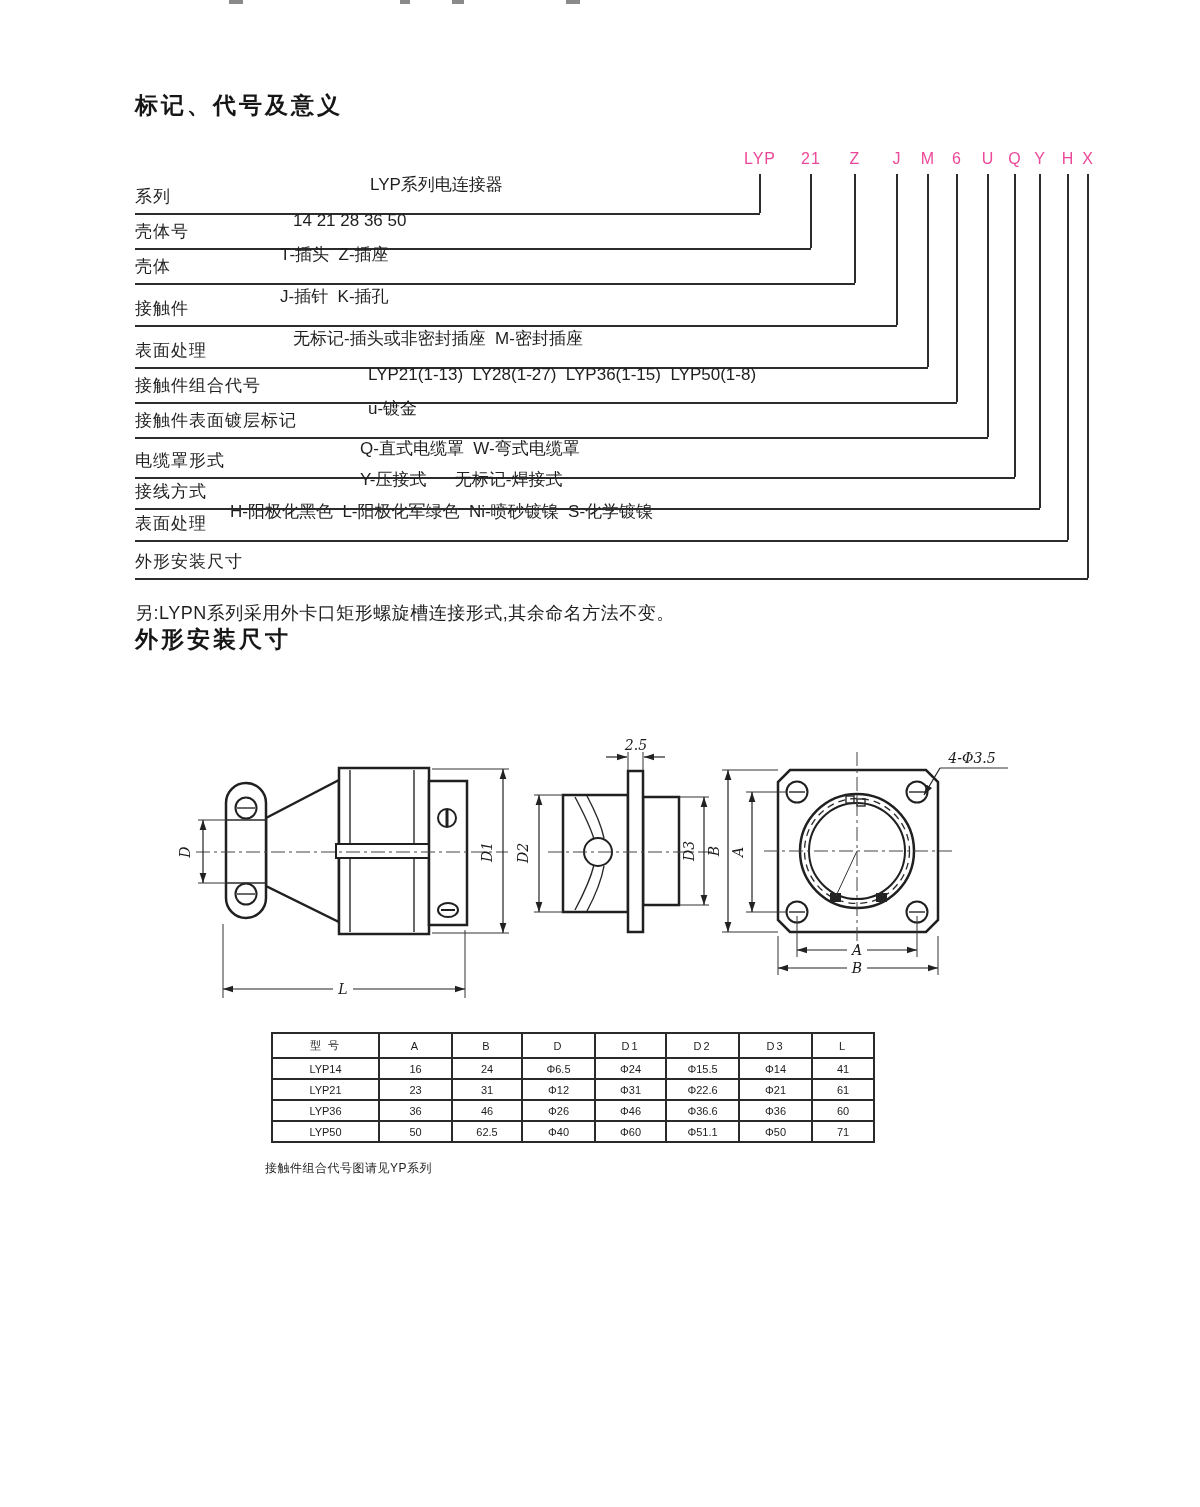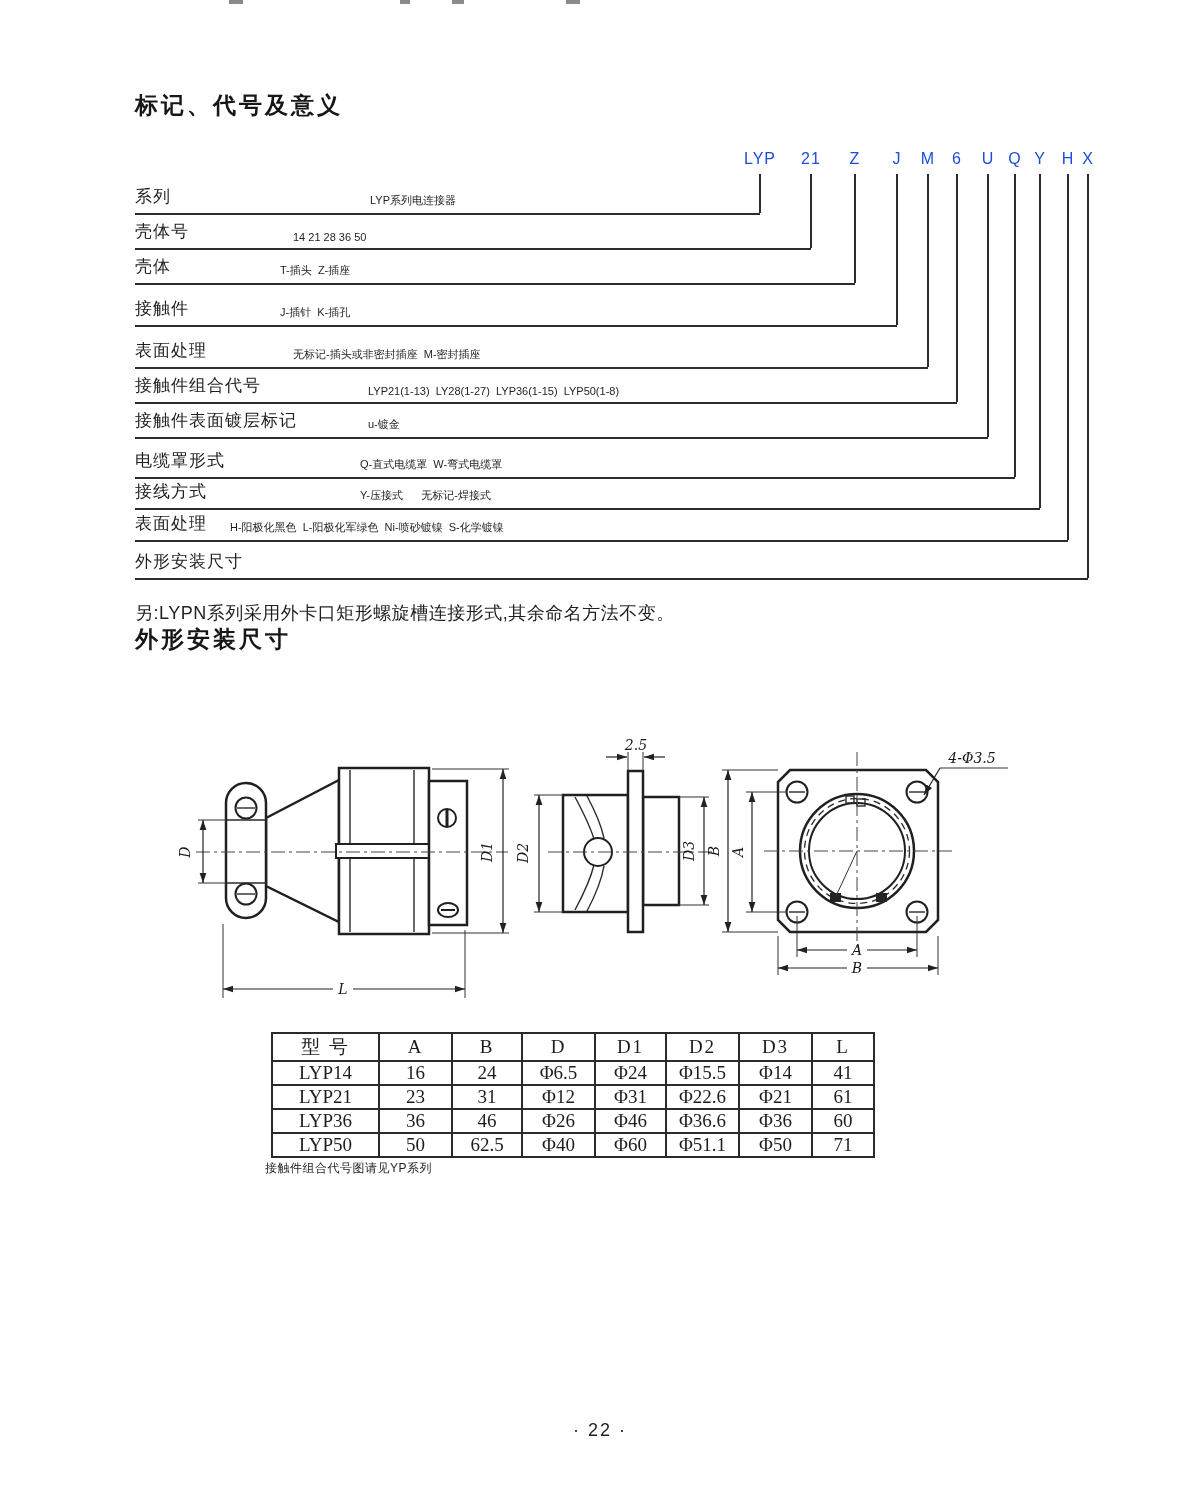--- a/index.html
+++ b/index.html
@@ -7,52 +7,52 @@
         font-family:"Liberation Sans",sans-serif;color:#1f1f1f;overflow:hidden;}
   .edge-mark{position:absolute;top:0;height:4px;background:#8a8a8a;}
 
   .h1{position:absolute;left:135px;font-size:23px;font-weight:bold;letter-spacing:3px;color:#161616;}
   .t-mark{top:90px;}
   .t-dim{top:624px;}
   .note{position:absolute;left:135px;top:601px;font-size:18px;letter-spacing:0.5px;}
 
   
   .code-diagram{position:absolute;left:135px;top:150px;width:970px;height:450px;}
-  .code-letter{position:absolute;top:0;transform:translateX(-50%);font-size:16px;letter-spacing:1px;color:#1d4ed8;}
+  .code-letter{position:absolute;top:0;transform:translateX(-50%);font-size:16px;letter-spacing:1px;color:#ec4899;}
   .c1{left:625px}.c2{left:676px}.c3{left:720px}.c4{left:762px}.c5{left:793px}.c6{left:822px}
   .c7{left:853px}.c8{left:880px}.c9{left:905px}.c10{left:933px}.c11{left:953px}
   .vline{position:absolute;width:2px;background:#2c2c2c;top:24px;}
   .v1{left:624px;height:39px}.v2{left:675px;height:74px}.v3{left:719px;height:109px}
   .v4{left:761px;height:151px}.v5{left:792px;height:193px}.v6{left:821px;height:228px}
   .v7{left:852px;height:263px}.v8{left:879px;height:303px}.v9{left:904px;height:334px}
   .v10{left:932px;height:366px}.v11{left:952px;height:404px}
   .drow{position:absolute;left:0;height:30px;border-bottom:2px solid #2c2c2c;}
   .drow .lbl{position:absolute;left:0;bottom:5px;font-size:17px;letter-spacing:1px;white-space:pre;}
-  .drow .val{position:absolute;bottom:5px;font-size:11px;white-space:pre;}
+  .drow .val{position:absolute;bottom:17px;font-size:17px;white-space:pre;}
   .r1{top:33px;width:625px}.r2{top:68px;width:676px}.r3{top:103px;width:720px}
   .r4{top:145px;width:762px}.r5{top:187px;width:793px}.r6{top:222px;width:822px}
   .r7{top:257px;width:853px}.r8{top:297px;width:880px}.r9{top:328px;width:905px}
   .r10{top:360px;width:933px}.r11{top:398px;width:953px}
   .r1 .val{left:235px}.r2 .val{left:158px}.r3 .val{left:145px}.r4 .val{left:145px}
   .r5 .val{left:158px}.r6 .val{left:233px}.r7 .val{left:233px}.r8 .val{left:225px}
   .r9 .val{left:225px}.r10 .val{left:95px}
 
   
   .drawings{position:absolute;left:150px;top:705px;width:930px;height:325px;}
   .o25{fill:#ffffff;stroke:#202020;stroke-width:2.5;}
   .o2{fill:#ffffff;stroke:#202020;stroke-width:2;}
   .thin{fill:none;stroke:#2a2a2a;stroke-width:1.4;}
   .dl{stroke:#222222;stroke-width:1.2;fill:none;}
   .ext{stroke:#333333;stroke-width:1;fill:none;}
   .cl{stroke:#444444;stroke-width:1;fill:none;stroke-dasharray:14 4 3 4;}
   .dim{font:italic 14px "DejaVu Serif",serif;fill:#1a1a1a;}
 
   
   .dim-table{position:absolute;left:271px;top:1032px;border-collapse:collapse;
-             font-size:19px;color:#1d1d1d;font-family:Liberation Serif, serif;}
+             font-size:11px;color:#1d1d1d;}
   .dim-table td,.dim-table th{border:2px solid #2a2a2a;text-align:center;
              font-weight:normal;padding:0;height:19px;}
   .dim-table th{height:23px;letter-spacing:2px;}
   .col-model{width:107px}.col-a{width:73px}.col-b{width:70px}.col-d{width:73px}
   .col-d1{width:71px}.col-d2{width:73px}.col-d3{width:73px}.col-l{width:62px}
 
   .footnote{position:absolute;left:265px;top:1160px;font-size:12px;letter-spacing:0.5px;}
   .pagenum{position:absolute;left:0;top:1420px;width:100%;text-align:center;font-size:18px;letter-spacing:2px;}
 </style>
 </head>
@@ -331,14 +331,13 @@
       <td>Φ60</td>
       <td>Φ51.1</td>
       <td>Φ50</td>
       <td>71</td>
     </tr>
   </tbody>
     </table>
 
   <div class="footnote">接触件组合代号图请见YP系列</div>
 
-  <div class="pagenum">· 22 ·</div>
 </div>
 
 </body></html>

